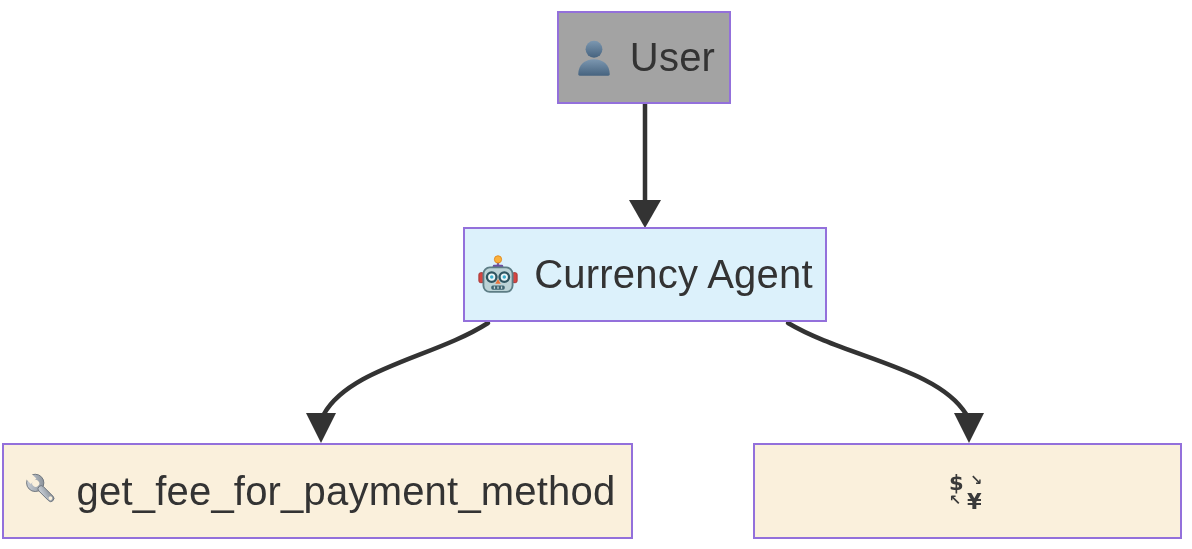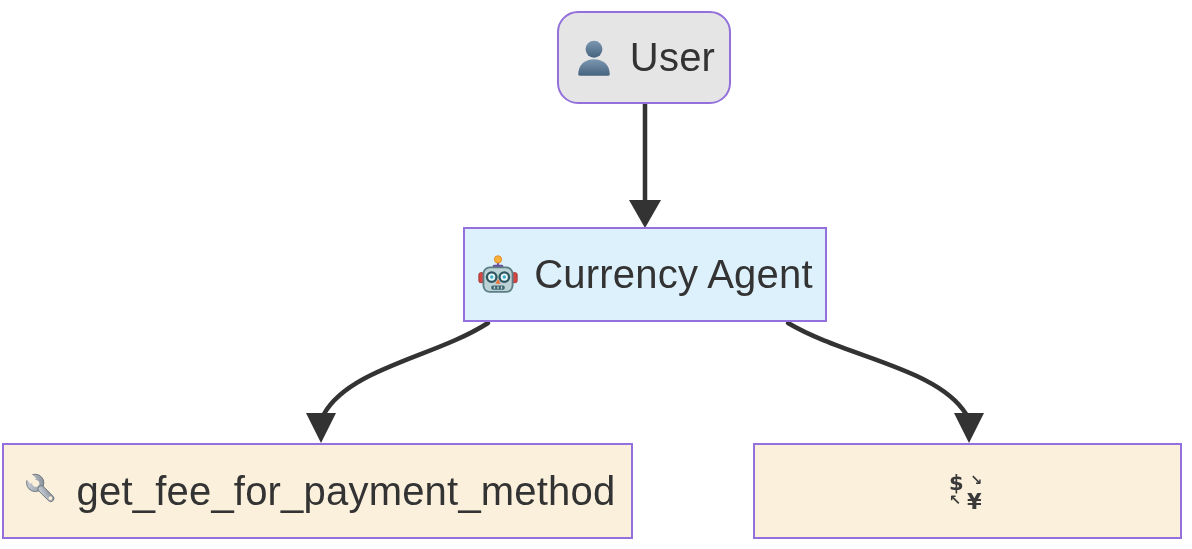--- a/index.html
+++ b/index.html
@@ -55,21 +55,21 @@
     <path class="edge" d="M645,104 L645,201"></path>
     <polygon class="arrowhead" points="629,200 661,200 645,228"></polygon>
 
     <path class="edge" d="M488,323 C435,357 350,368 324,414"></path>
     <polygon class="arrowhead" points="306,413 336,413 321,443"></polygon>
 
     <path class="edge" d="M788,323 C845,357 938,368 966,414"></path>
     <polygon class="arrowhead" points="954,413 984,413 969,443"></polygon>
   </svg>
 
-  <div class="node node-user" style="background: #e5e5e5; border-color: rgb(147, 112, 219); border-radius: 21px;">
+  <div class="node node-user" style="background: #a3a3a3; border-color: rgb(147, 112, 219);">
     <span class="icon">
       <svg width="42" height="42" viewBox="0 0 36 36">
         <defs>
           <linearGradient id="pg" x1="0" y1="0" x2="0" y2="1">
             <stop offset="0" stop-color="#7C97B0"></stop>
             <stop offset="1" stop-color="#46637F"></stop>
           </linearGradient>
         </defs>
         <circle cx="18" cy="10.5" r="7.2" fill="url(#pg)"></circle>
         <path d="M4.5,32 C4.5,23.5 10.5,19 18,19 C25.5,19 31.5,23.5 31.5,32 C31.5,32.8 31,33.2 30.2,33.2 L5.8,33.2 C5,33.2 4.5,32.8 4.5,32 Z" fill="url(#pg)"></path>

